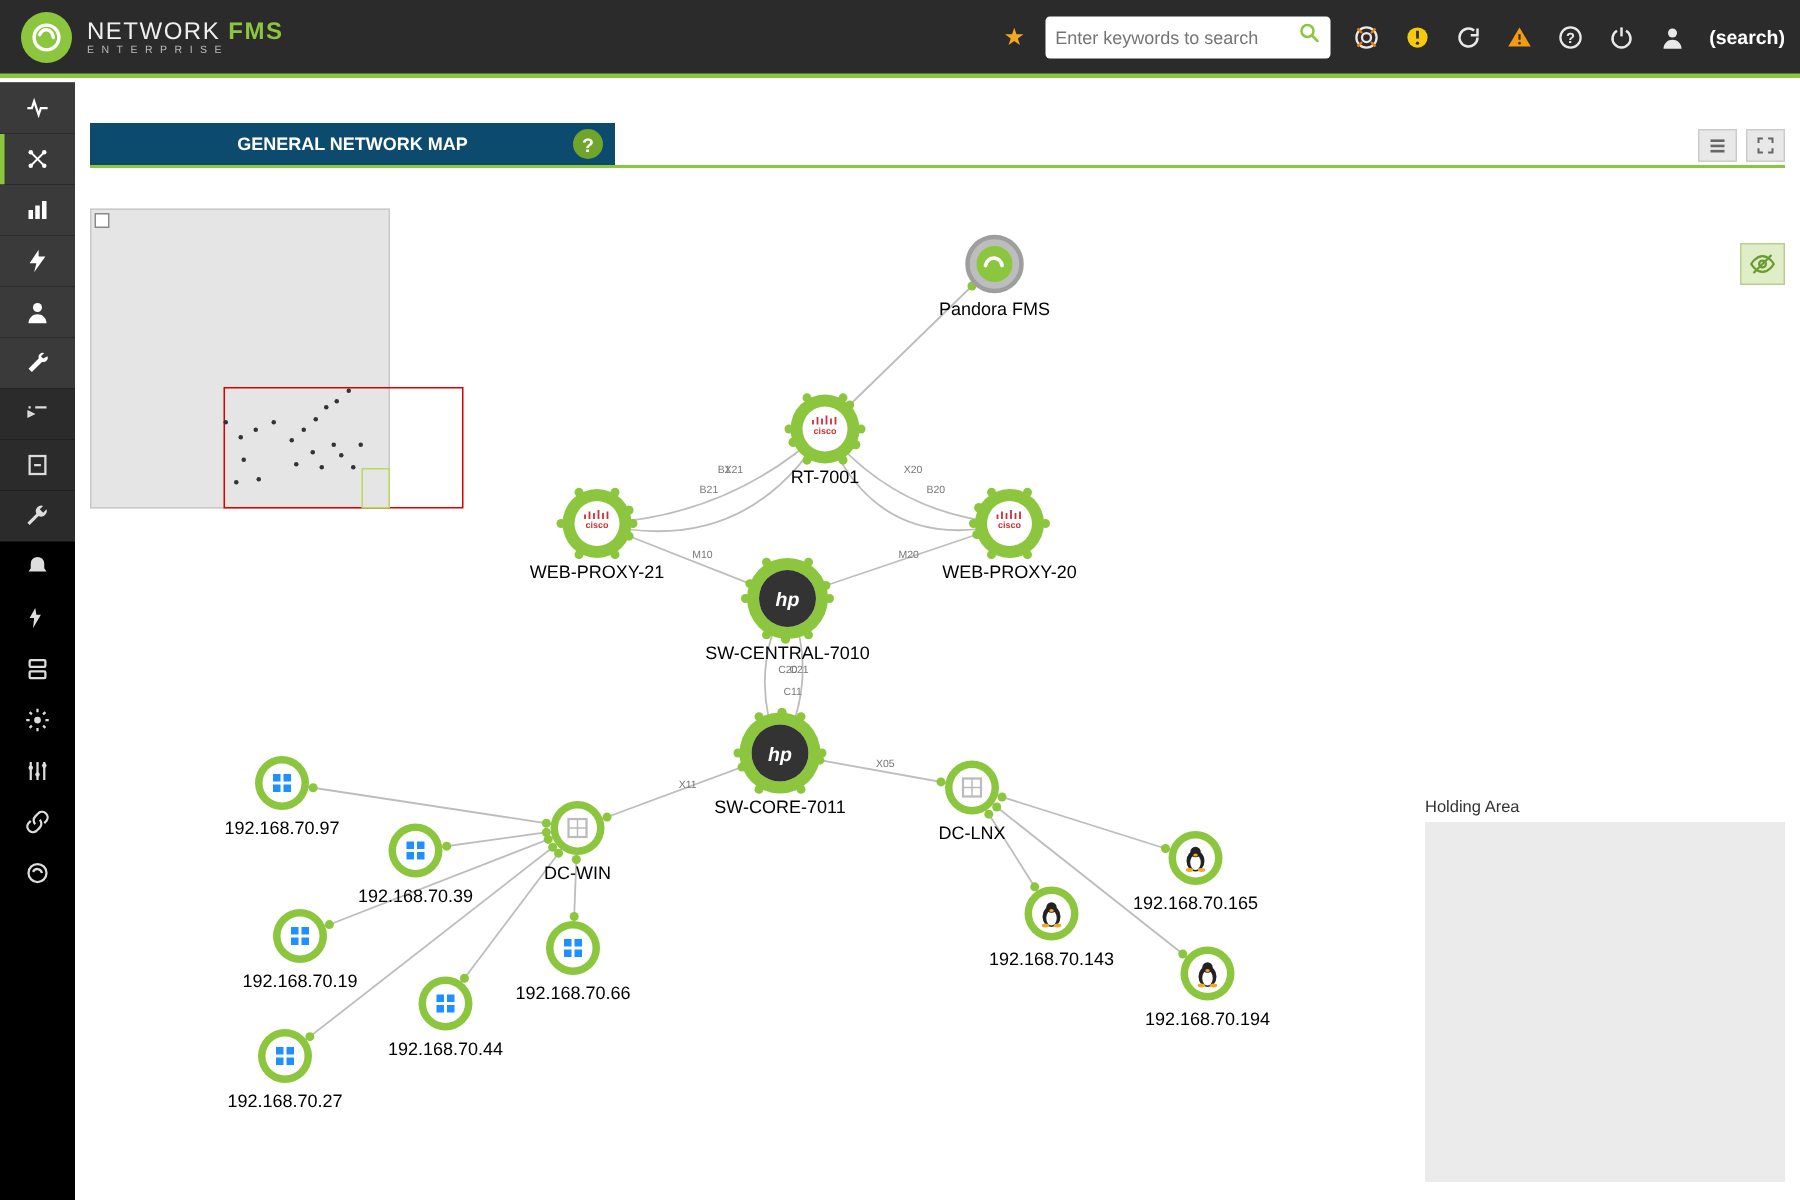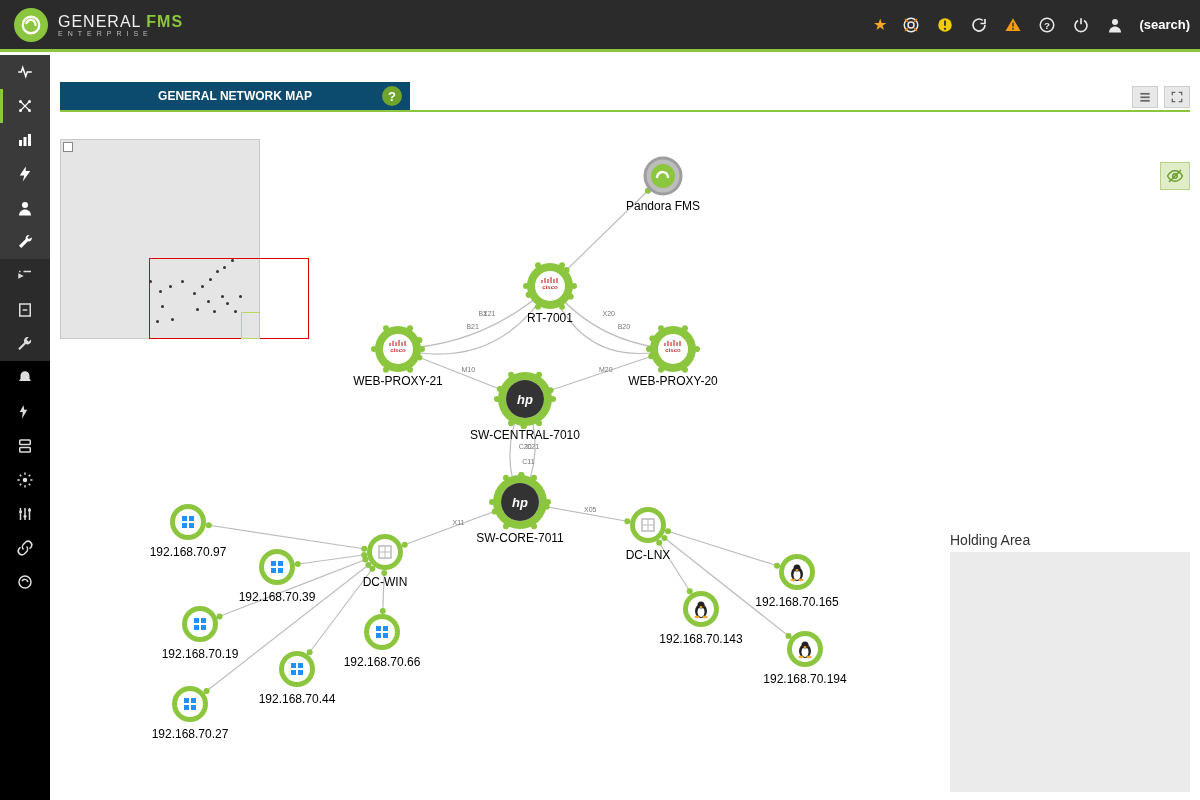--- a/index.html
+++ b/index.html
@@ -48,45 +48,52 @@
   .minimap .redbox { position:absolute; border:1px solid #d00; }
   .minimap .greenbox { position:absolute; border:1px solid #bada55; }
   .minimap .dot { position:absolute; width:3px; height:3px; border-radius:50%; background:#333; }
 
   
   .eye-btn { position:absolute; right:0; top:48px; width:30px; height:28px; background:#dfeec9; border:1px solid #b8d08a; display:flex; align-items:center; justify-content:center; cursor:pointer; }
   .eye-btn svg { width:18px; height:18px; }
 
   
   .holding { position:absolute; right:0; bottom:0; width:240px; height:268px; }
-  .holding .hlabel { font-size:14px; color:#333; margin-bottom:4px; }
+  .holding .hlabel { font-size:11px; color:#333; margin-bottom:4px; }
   .holding .harea { width:100%; height:240px; background:#ebebeb; }
 
   
   .nodelabel { font-size:12px; fill:#000; text-anchor:middle; user-select:none; }
   .linklabel { font-size:7px; fill:#777; }
 </style>
 </head>
 <body>
 
 <div class="topbar">
   <div class="logo">
     <div class="logo-icon">
       <svg viewBox="0 0 24 24">
           <circle cx="12" cy="12" r="9" fill="none" stroke="#fff" stroke-width="2.5"></circle>
           <path d="M7 10 C10 4,16 6,17 12" fill="none" stroke="#fff" stroke-width="2.5" stroke-linecap="round"></path>
         </svg>
     </div>
     <div class="logo-text">
-      <div class="line1"><span>GENERAL</span> <span class="green">FMS</span></div>
+      <div class="line1"><span>NETWORK</span> <span class="green">FMS</span></div>
       <div class="line2">ENTERPRISE</div>
     </div>
   </div>
   <div class="topbar-right">
     <span class="star-icon">★</span>
+    <div class="searchbox">
+      <input type="text" placeholder="Enter keywords to search" style="">
+      <span class="s-icon"><svg viewBox="0 0 24 24">
+            <circle cx="10" cy="10" r="6" fill="none" stroke="#8cc63f" stroke-width="2.5"></circle>
+            <line x1="15" y1="15" x2="20" y2="20" stroke="#8cc63f" stroke-width="2.5" stroke-linecap="round"></line>
+          </svg></span>
+    </div>
     <span class="top-icon">
         <svg viewBox="0 0 24 24">
           <circle cx="12" cy="12" r="9" fill="none" stroke="#e9e9e9" stroke-width="2"></circle>
           <circle cx="12" cy="12" r="4" fill="none" stroke="#e9e9e9" stroke-width="2"></circle>
           <path d="M4 4l4 4M20 4l-4 4M4 20l4-4M20 20l-4-4" stroke="#f57c00" stroke-width="2"></path>
         </svg>
       </span>
     <span class="top-icon">
         <svg viewBox="0 0 24 24">
           <circle cx="12" cy="12" r="9" fill="#f6c90e"></circle>

